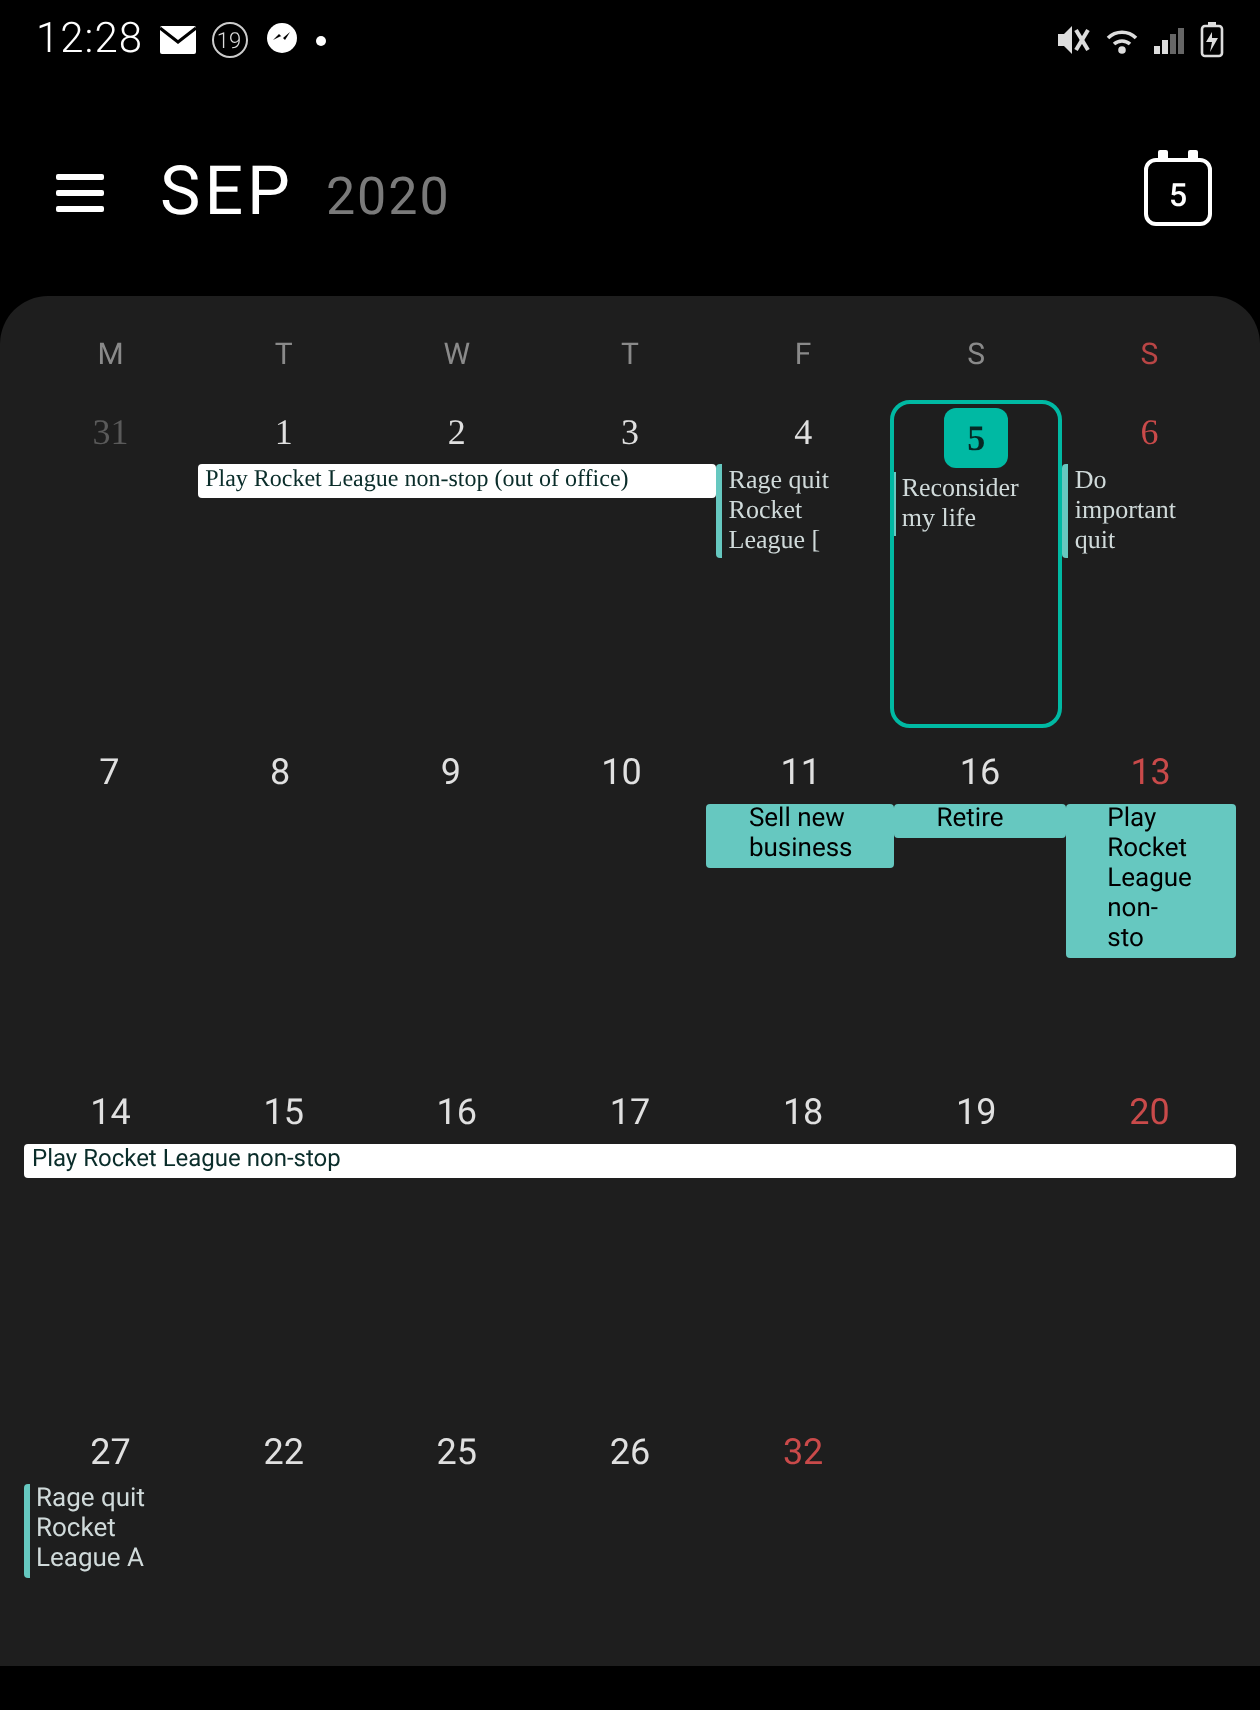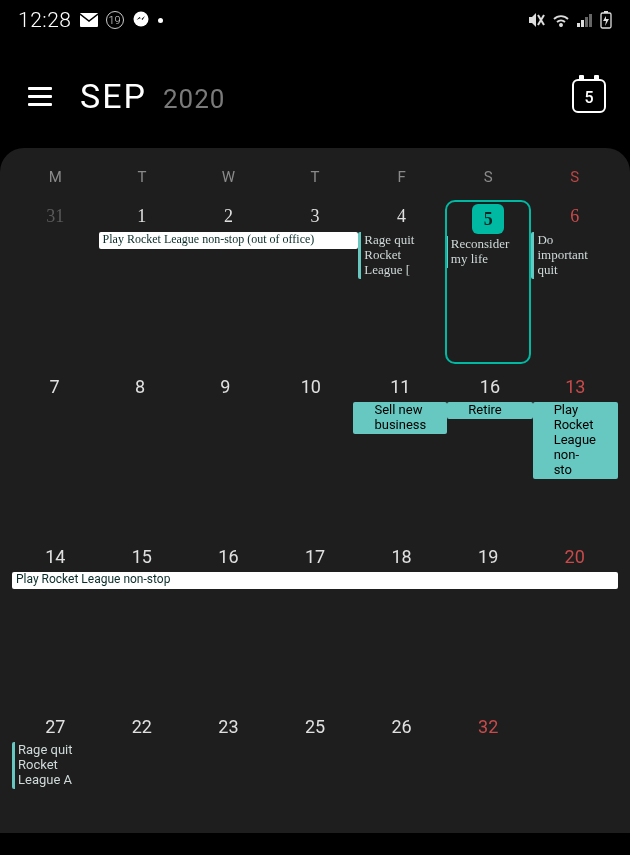--- a/index.html
+++ b/index.html
@@ -209,23 +209,20 @@
       </div>
       <div class="week short" style="position: relative;">
         <div class="day-cell">
           <div class="day-num">27</div>
           <div class="event bar">Rage quit Rocket League A</div>
         </div>
         <div class="day-cell">
           <div class="day-num">22</div>
         </div>
         <div class="day-cell">
-          <div class="day-num">23</div>
-        </div>
-        <div class="day-cell">
           <div class="day-num">25</div>
         </div>
         <div class="day-cell">
           <div class="day-num">26</div>
         </div>
         <div class="day-cell">
           <div class="day-num sunday">32</div>
         </div>
       </div>
     </div>

